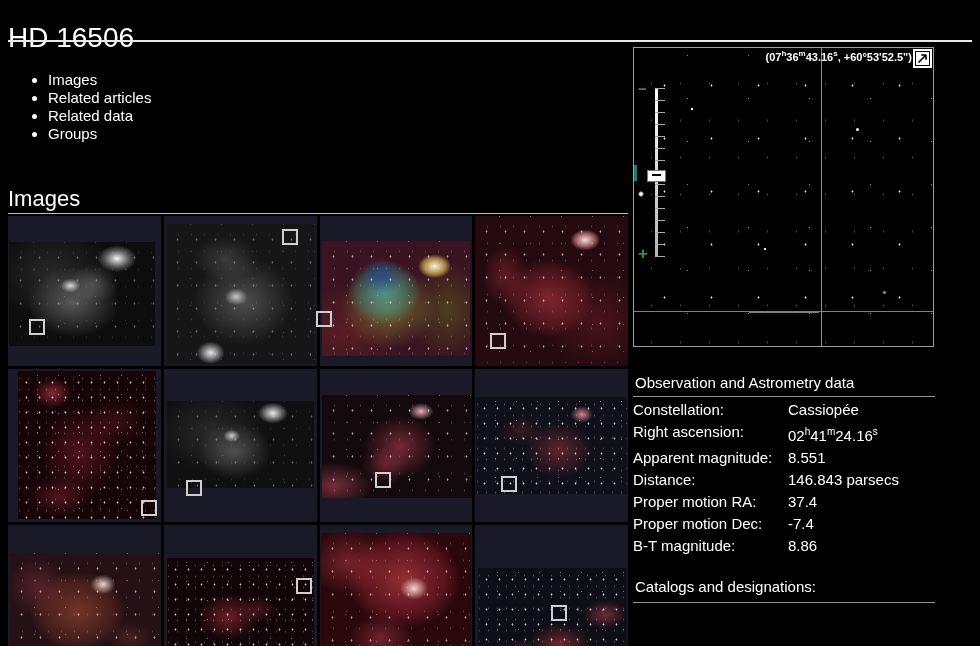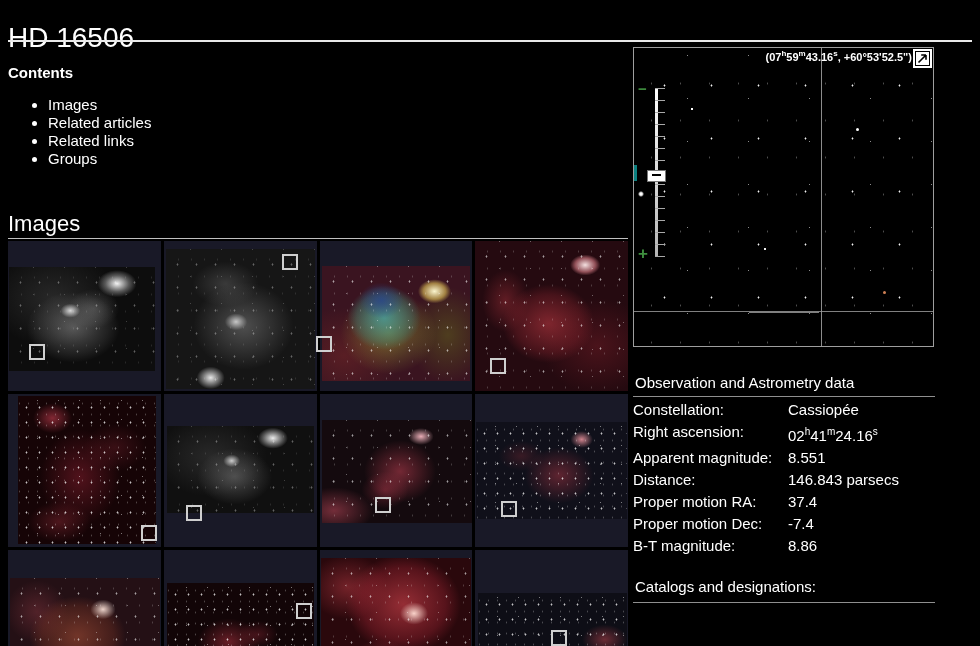--- a/index.html
+++ b/index.html
@@ -134,25 +134,24 @@
   td.obs-value sup{font-size:10px;}
   .catalogs-heading{font-size:15px;font-weight:400;margin:21px 0 0 0;padding:0 0 7px 2px;border-bottom:1px solid #8f8f8f;}
 </style>
 </head>
 <body>
 
 <h1 class="page-title">HD 16506</h1>
 <div class="title-rule"></div>
 
 <div class="left-col">
-  <h3 class="contents-heading">Contents</h3>
   <ul class="contents">
       <li><a>Images</a></li>
       <li><a>Related articles</a></li>
-      <li><a>Related links</a></li>
+      <li><a>Related data</a></li>
       <li><a>Groups</a></li>
     </ul>
 
   <h2 class="images-heading">Images</h2>
   <div class="images-rule"></div>
 
   <div class="grid">
       <div class="cell">
         <div class="neb t1 soft"></div>
         <div class="marker" style="left: 21px; top: 103px;"></div>
@@ -207,21 +206,21 @@
     <div class="map-vline"></div>
     <div class="map-hline"></div>
     <div class="map-hline2"></div>
     <div class="map-teal"></div>
     <div class="map-star"></div>
     <div class="map-dot-orange"></div>
     <div class="map-dot-b1"></div>
     <div class="map-dot-b2"></div>
     <div class="map-dot-b3"></div>
 
-    <span class="map-coords"><span>(07</span><sup>h</sup><span>59</span><sup>m</sup><span>43.16</span><sup>s</sup><span>, +60°53'52.5")</span></span>
+    <span class="map-coords"><span>(07</span><sup>h</sup><span>36</span><sup>m</sup><span>43.16</span><sup>s</sup><span>, +60°53'52.5")</span></span>
     <button class="expand-btn" type="button">
       <span>
         <svg viewBox="0 0 13 13">
             <path d="M2.5 10.5 L10 3 M10 3 H5.2 M10 3 V7.8" stroke="#000" stroke-width="1.6" fill="none"></path>
           </svg>
       </span>
     </button>
 
     <div class="zoom-slider">
       <span class="zminus">−</span>

